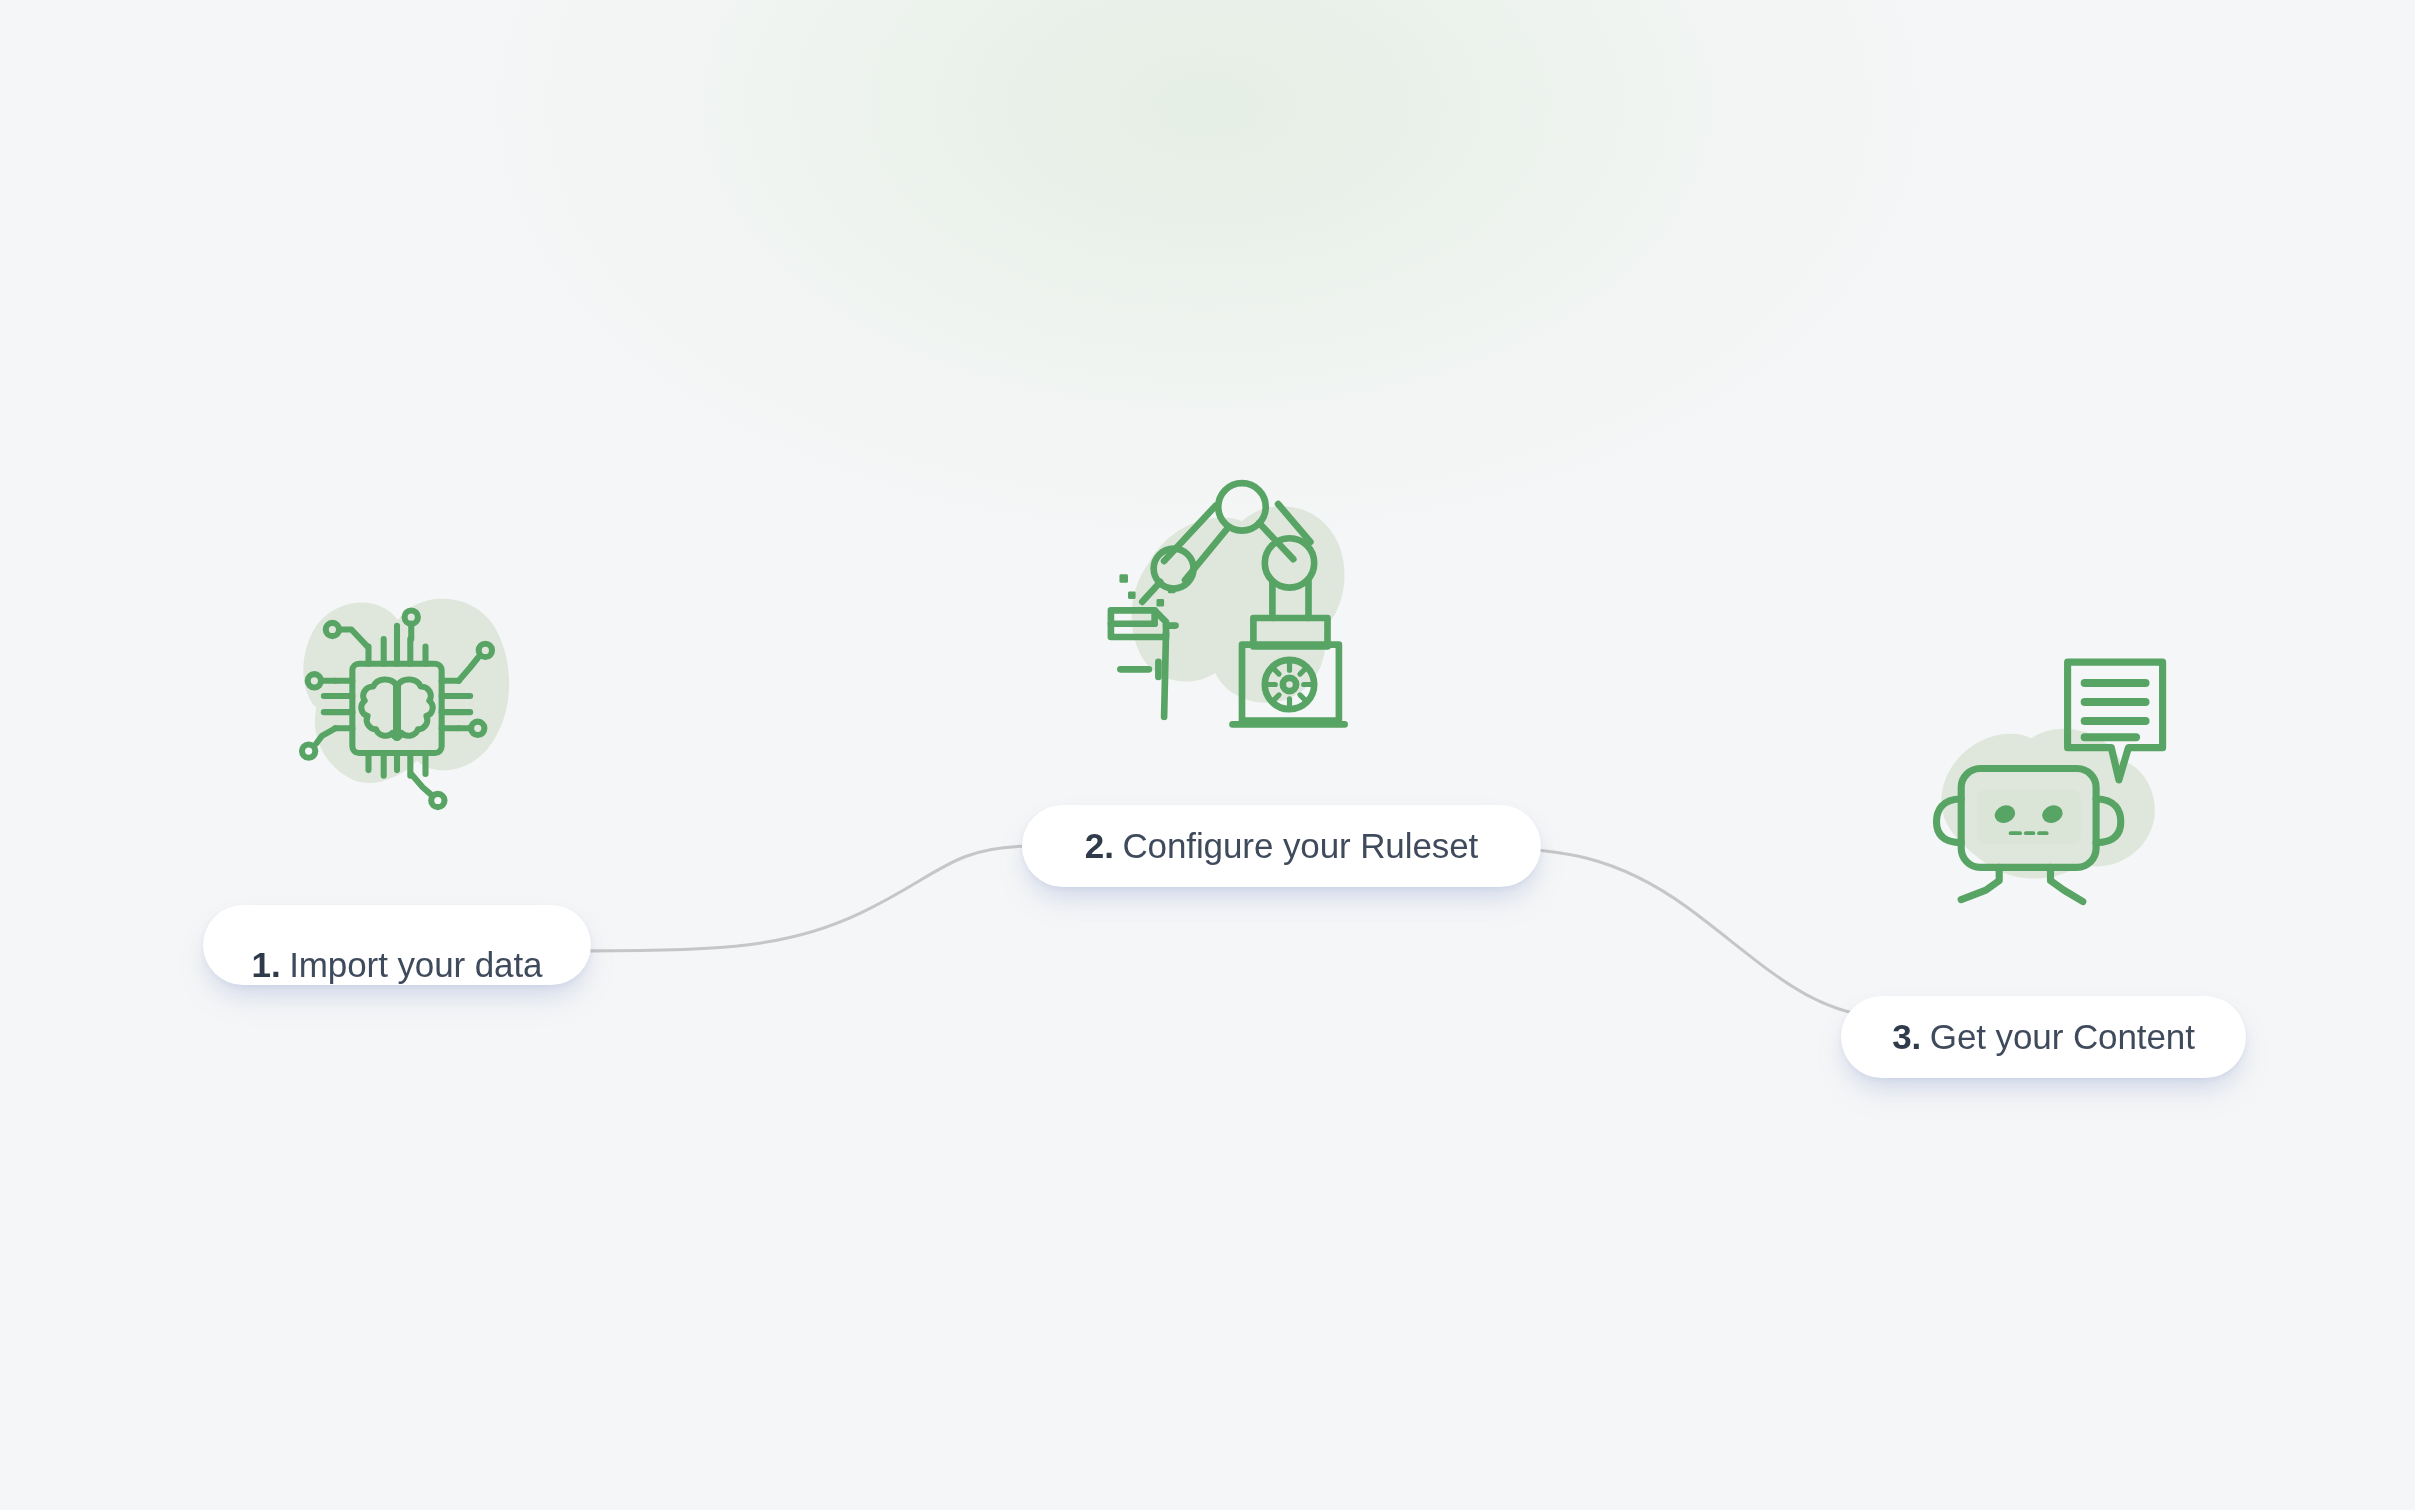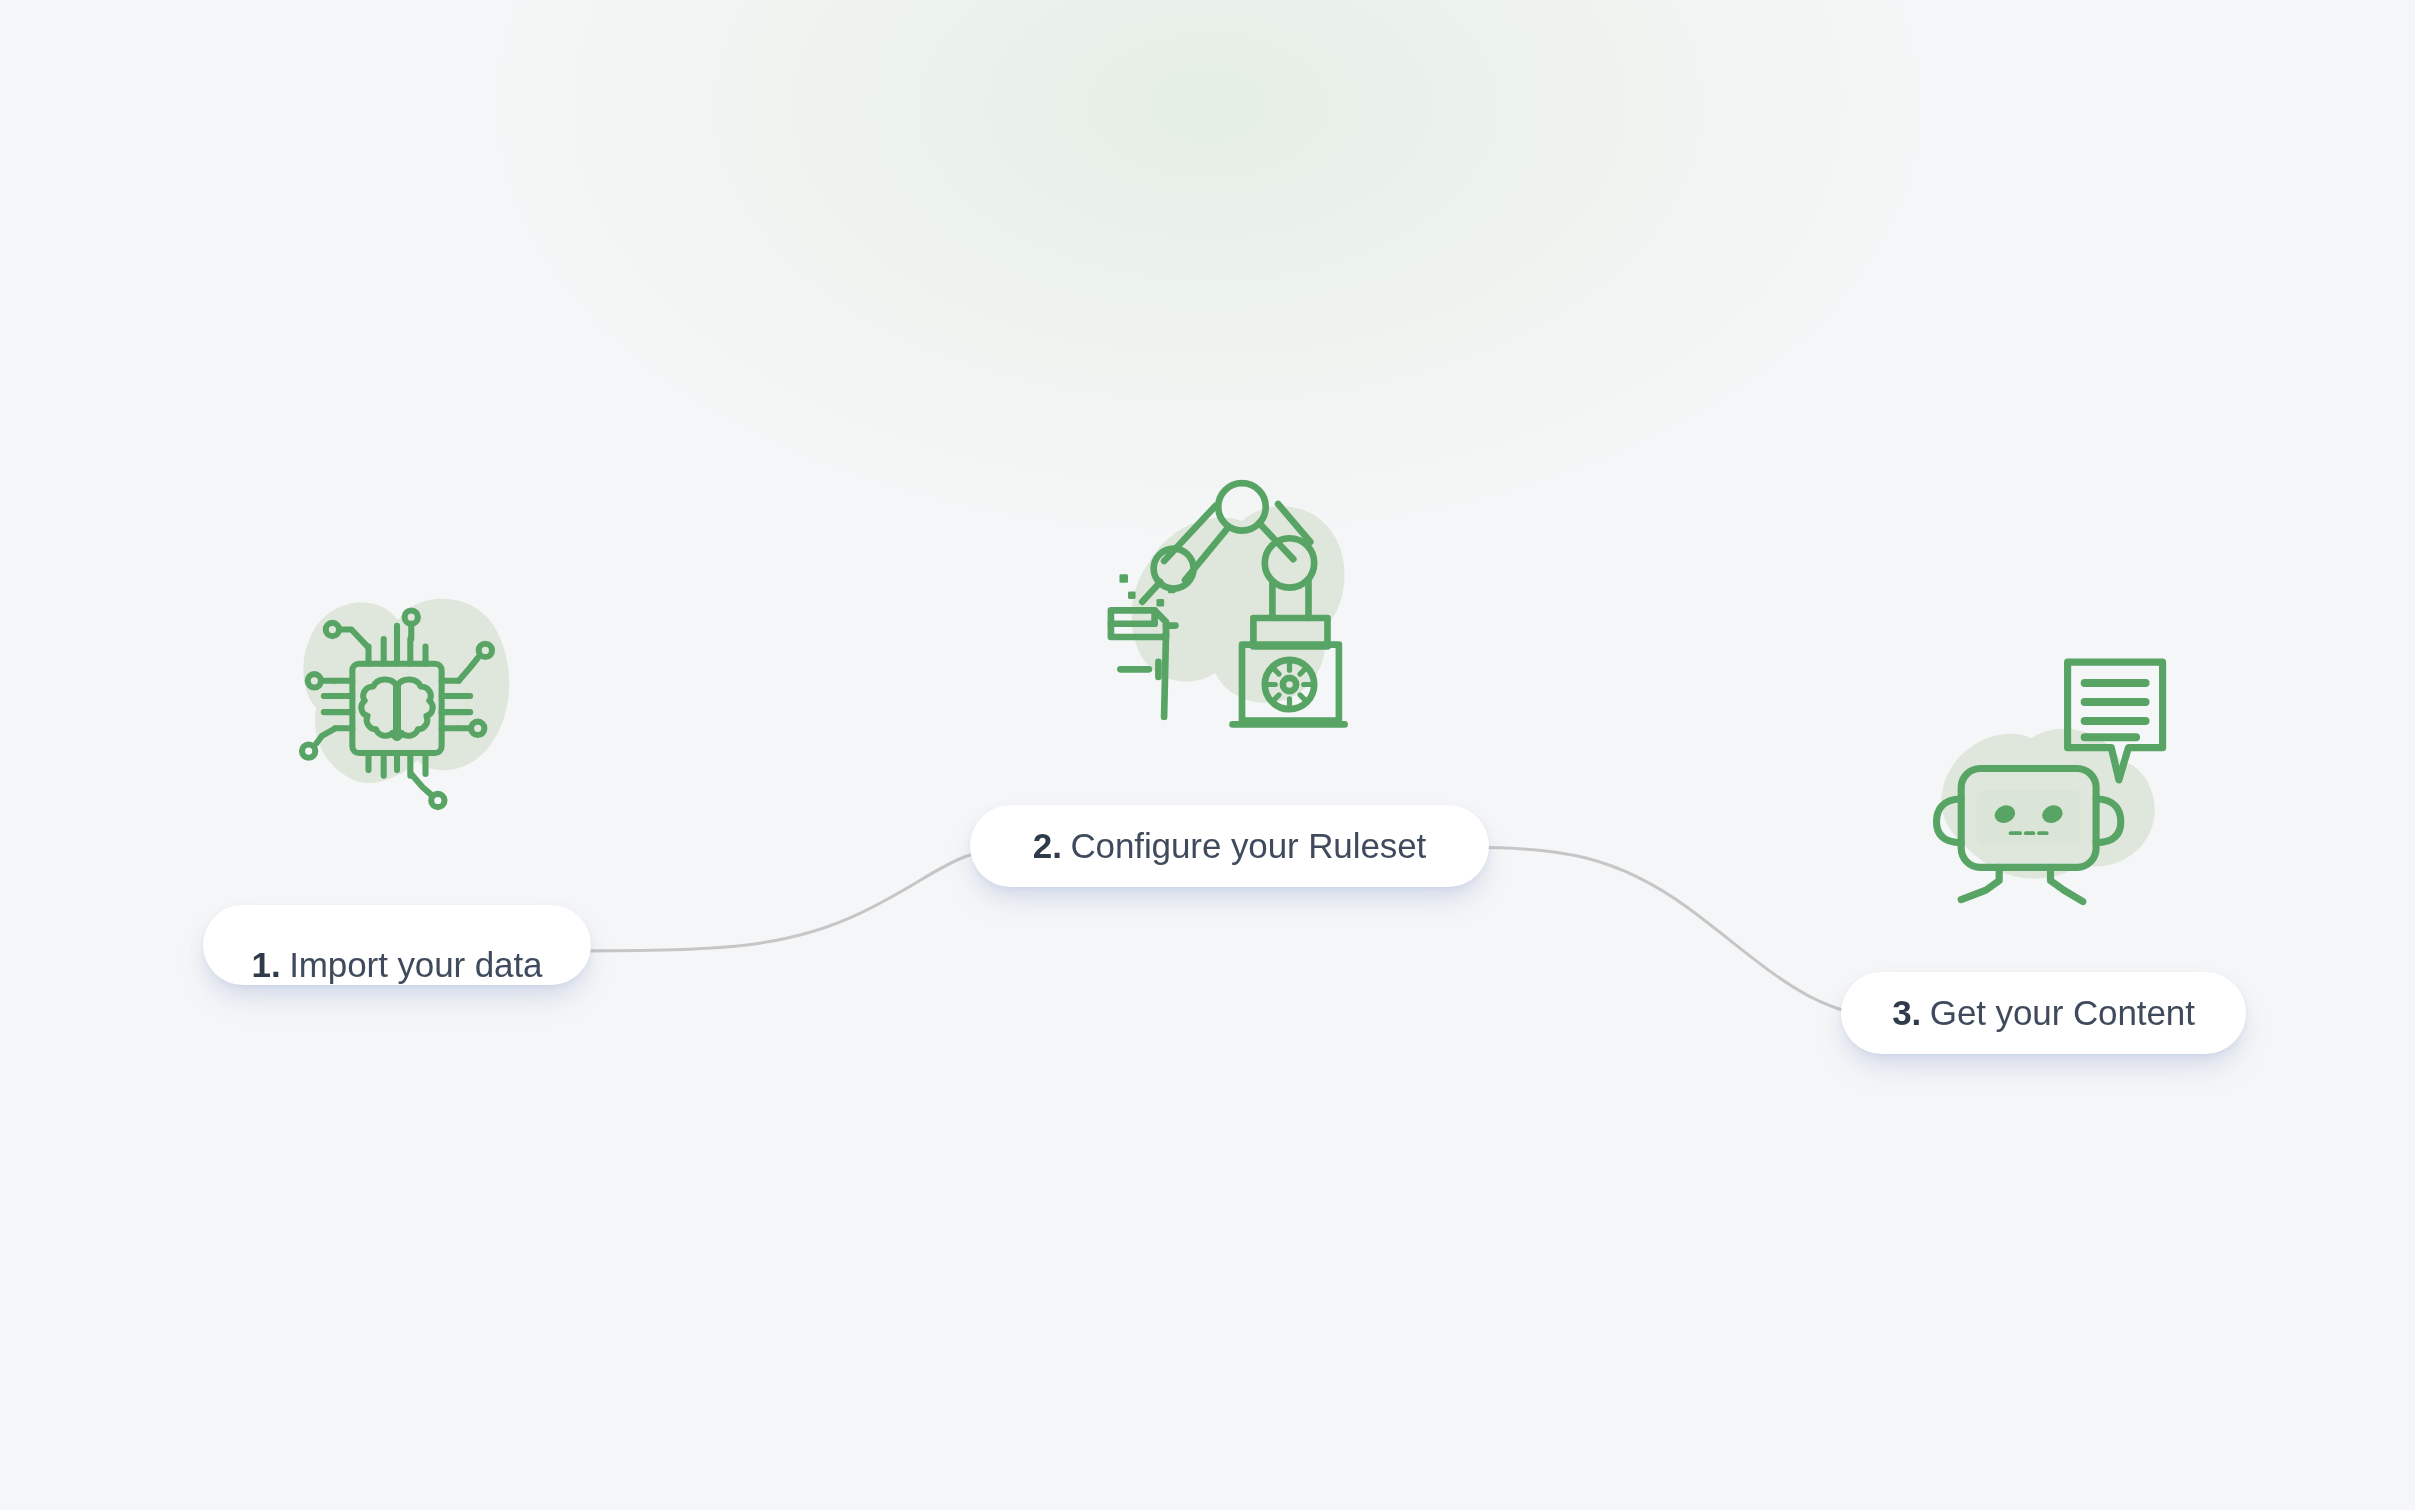--- a/index.html
+++ b/index.html
@@ -79,22 +79,22 @@
     color: #3f4b5c;
     font-weight: 400;
   }
   .pill-num {
     font-weight: 700;
     color: #2f3a4a;
     margin-right: 8.6px;
   }
 
   #pill-1 { left: 203px; top: 905px; width: 388px; height: 80px; align-items: flex-end; }
-  #pill-2 { left: 970px; top: 805px; width: 519px; height: 82px; }
-  #pill-3 { left: 1841px; top: 972px; width: 405px; height: 82px; }
+  #pill-2 { left: 1022px; top: 805px; width: 519px; height: 82px; }
+  #pill-3 { left: 1841px; top: 996px; width: 405px; height: 82px; }
 
   #illus-1 { left: 259px; top: 563px; }
   #illus-2 { left: 1090px; top: 447px; }
   #illus-3 { left: 1908px; top: 641px; }
 </style>
 </head>
 <body>
 
 <div id="stage">
 

